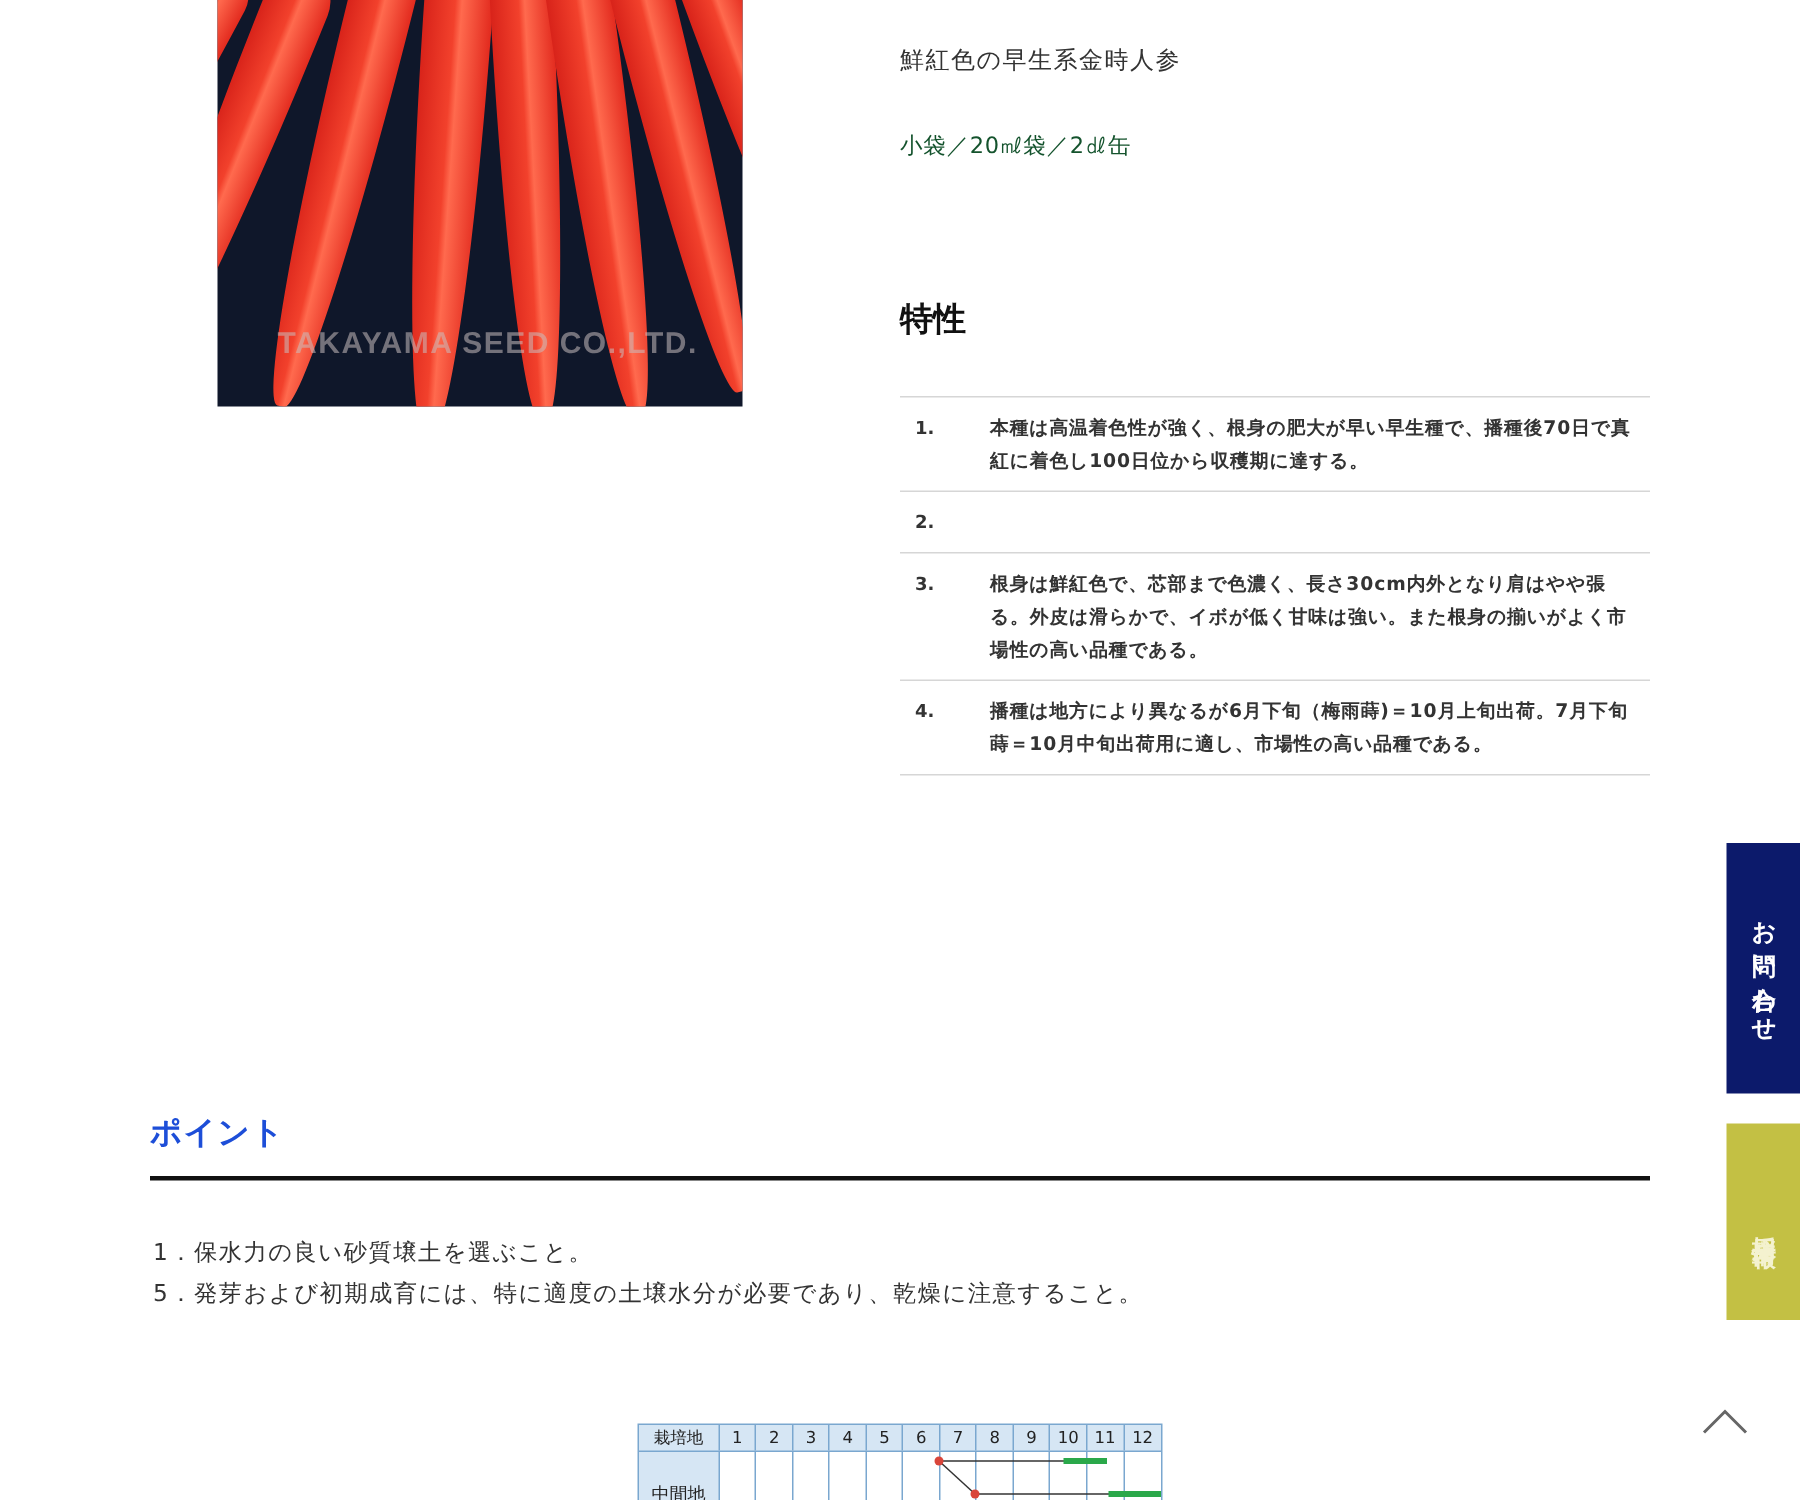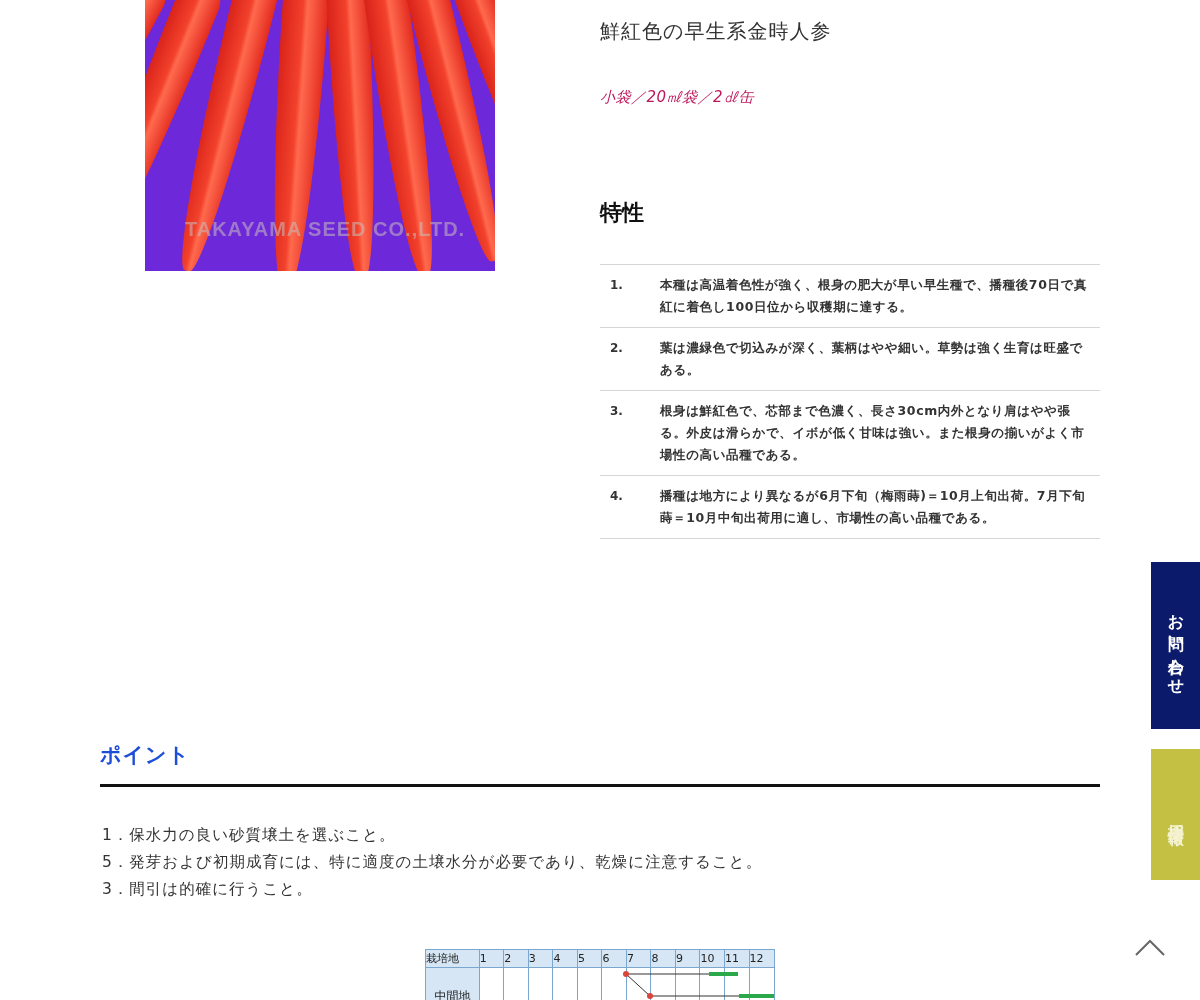--- a/index.html
+++ b/index.html
@@ -2,39 +2,39 @@
 <html><head>
   <meta charset="utf-8">
   <style>
     * { box-sizing: border-box; margin: 0; padding: 0; }
     html, body { width: 1200px; height: 1000px; overflow: hidden; background: #ffffff; }
     body { position: relative; font-family: "DejaVu Sans", "Liberation Sans", sans-serif; color: #222; }
 
     
     .product-image {
       position: absolute; left: 145px; top: 0; width: 350px; height: 271px;
-      background: #6d28d9; overflow: hidden;
+      background: #0f172a; overflow: hidden;
     }
     .carrot {
       position: absolute; background: linear-gradient(90deg, #d8231a 0%, #f2412c 45%, #ff6a4e 55%, #e22a1e 100%);
       border-radius: 50% 50% 45% 45% / 8% 8% 92% 92%;
       transform-origin: top center;
     }
     .watermark {
       position: absolute; left: 40px; top: 218px; font-family: "Liberation Sans", sans-serif;
       font-weight: bold; font-size: 20px; letter-spacing: 1px; color: rgba(200,190,190,0.55);
       white-space: nowrap;
     }
 
     
     .subtitle {
-      position: absolute; left: 600px; top: 18px; font-size: 20px; color: #333; letter-spacing: 1px;
+      position: absolute; left: 600px; top: 30px; font-size: 16px; color: #333; letter-spacing: 1px;
     }
     .packaging {
-      position: absolute; left: 600px; top: 88px; font-size: 15px; color: #be185d; letter-spacing: 0.5px; font-style: italic;
+      position: absolute; left: 600px; top: 88px; font-size: 15px; color: #14532d; letter-spacing: 0.5px;
     }
     .section-heading {
       position: absolute; left: 600px; top: 198px; font-size: 22px; font-weight: bold; color: #111;
     }
     .features {
       position: absolute; left: 600px; top: 264px; width: 500px; border-top: 1px solid #d6d6d6;
     }
     .feature-row {
       display: flex; border-bottom: 1px solid #d6d6d6; padding: 9px 0 9px 0;
     }
@@ -59,21 +59,21 @@
       font-size: 15.5px; line-height: 27px; color: #333; letter-spacing: 1px;
     }
 
     
     .calendar {
       position: absolute; left: 425px; top: 949px; width: 350px; height: 60px; overflow: hidden;
       border: 1px solid #7aa7cf;
     }
     .cal-head { display: flex; height: 18px; background: #d6e6f4; border-bottom: 1px solid #7aa7cf; }
     .cal-head div {
-      font-size: 11px; line-height: 17px; color: #222; border-right: 1px solid #7aa7cf;
+      font-size: 11px; text-align: center; line-height: 17px; color: #222; border-right: 1px solid #7aa7cf;
     }
     .cal-head .region-col { width: 54px; }
     .cal-head .m { width: 24.6px; }
     .cal-body { display: flex; height: 60px; }
     .cal-body .region-cell {
       width: 54px; background: #d6e6f4; border-right: 1px solid #7aa7cf;
       font-size: 12px; padding-top: 20px; text-align: center; color: #222;
     }
     .cal-body .mc { width: 24.6px; border-right: 1px solid #7aa7cf; }
     .cal-overlay { position: absolute; left: 0; top: 0; width: 350px; height: 60px; pointer-events: none; }
@@ -109,38 +109,36 @@
 <div class="packaging">小袋／20㎖袋／2㎗缶</div>
 
 <h2 class="section-heading">特性</h2>
 <div class="features">
   <div class="feature-row">
     <div class="feature-num">1.</div>
     <div class="feature-text">本種は高温着色性が強く、根身の肥大が早い早生種で、播種後70日で真紅に着色し100日位から収穫期に達する。</div>
   </div>
   <div class="feature-row">
     <div class="feature-num">2.</div>
-    <div class="feature-text">葉は濃緑色で切込みが深く、葉柄はやや細い。草勢は強く生育は旺盛である。</div>
   </div>
   <div class="feature-row">
     <div class="feature-num">3.</div>
     <div class="feature-text">根身は鮮紅色で、芯部まで色濃く、長さ30cm内外となり肩はやや張る。外皮は滑らかで、イボが低く甘味は強い。また根身の揃いがよく市場性の高い品種である。</div>
   </div>
   <div class="feature-row">
     <div class="feature-num">4.</div>
     <div class="feature-text">播種は地方により異なるが6月下旬（梅雨蒔)＝10月上旬出荷。7月下旬蒔＝10月中旬出荷用に適し、市場性の高い品種である。</div>
   </div>
 </div>
 
 <h2 class="point-heading">ポイント</h2>
 <div class="point-rule"></div>
 <ul class="point-list">
   <li>1．保水力の良い砂質壌土を選ぶこと。</li>
   <li>5．発芽および初期成育には、特に適度の土壌水分が必要であり、乾燥に注意すること。</li>
-  <li>3．間引は的確に行うこと。</li>
 </ul>
 
 <div class="calendar">
   <div class="cal-head">
     <div class="region-col">栽培地</div>
     <div class="m">1</div>
     <div class="m">2</div>
     <div class="m">3</div>
     <div class="m">4</div>
     <div class="m">5</div>

